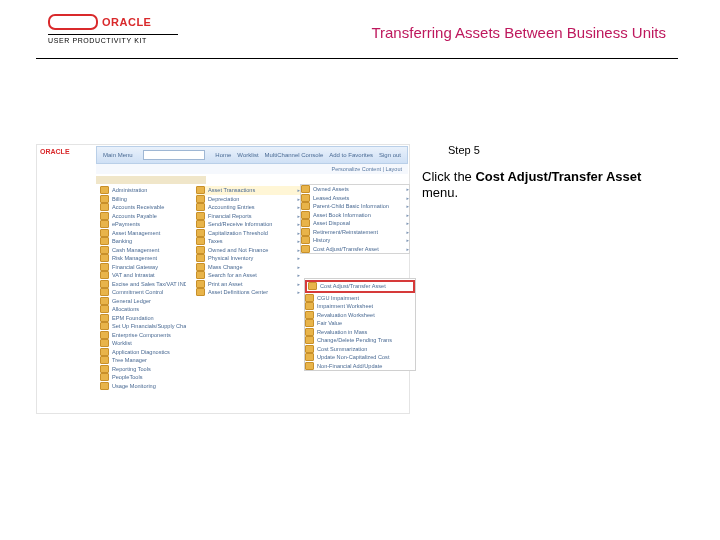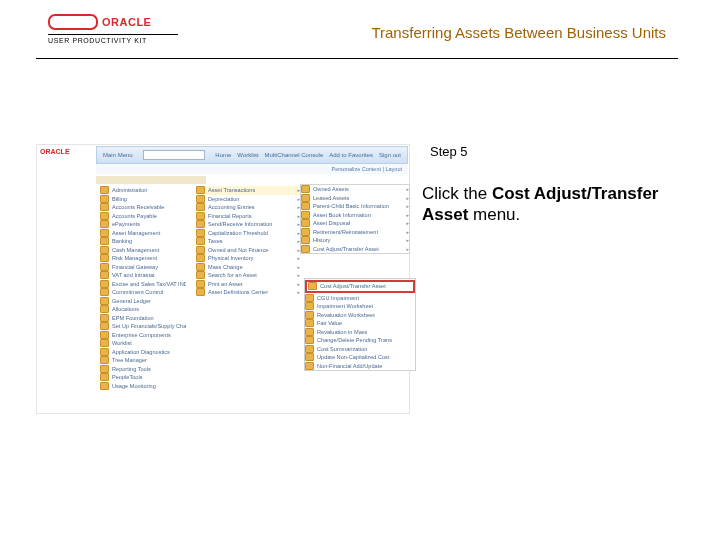--- a/index.html
+++ b/index.html
@@ -4,25 +4,25 @@
 <style>
   html,body{margin:0;padding:0;width:720px;height:540px;background:#fff;font-family:Arial,Helvetica,sans-serif;color:#000;overflow:hidden}
   .page{position:relative;width:714px;height:540px}
   
   .logo-block{position:absolute;left:48px;top:14px;width:130px}
   .logo-oracle{display:flex;align-items:center;gap:4px}
   .logo-o{width:46px;height:12px;border:2px solid #d9292b;border-radius:7px}
   .logo-text{font-family:Arial;font-weight:700;font-size:11px;letter-spacing:.5px;color:#d9292b}
   .logo-sep{height:1px;background:#000;margin:4px 0 2px 0}
   .logo-upk{font-size:7px;letter-spacing:.6px;color:#000}
-  .page-title{position:absolute;right:48px;top:24px;font-size:15px;color:#a16207}
+  .page-title{position:absolute;right:48px;top:24px;font-size:15px;color:#be185d}
   .header-rule{position:absolute;left:36px;right:36px;top:58px;height:1px;background:#000}
   
-  .step-box{position:absolute;left:430px;top:144px;width:250px;font-size:13px}
-  .instr-box{position:absolute;left:422px;top:183px;width:250px;font-size:17px;line-height:1.25}
+  .step-box{position:absolute;left:448px;top:144px;width:250px;font-size:11px}
+  .instr-box{position:absolute;left:422px;top:169px;width:250px;font-size:13px;line-height:1.25}
   
   .shot{position:absolute;left:36px;top:144px;width:374px;height:270px;background:#fff;box-shadow:inset 0 0 0 1px #e4e4e4;font-size:6px;color:#666}
   .shot-logo{position:absolute;left:4px;top:4px;font-size:7px;font-weight:700;color:#d9292b}
   .shot-bar{position:absolute;left:60px;top:2px;right:2px;height:16px;background:linear-gradient(#e9f1fb,#cfe0f5);border:1px solid #b9cfe8;display:flex;align-items:center;padding:0 6px;gap:10px}
   .shot-bar .lbl{font-size:6px;color:#4a6a93}
   .shot-bar .srch{width:60px;height:8px;background:#fff;border:1px solid #9fb7d4}
   .shot-bar .nav{flex:1;display:flex;justify-content:flex-end;gap:6px}
   .shot-subbar{position:absolute;left:60px;top:20px;right:2px;height:10px;background:#f5f8fd;display:flex;justify-content:flex-end;align-items:center;padding-right:6px;font-size:5.5px;color:#5a7aa3}
   .shot-hdr-strip{position:absolute;left:60px;top:32px;width:110px;height:8px;background:#f0e6c9}
   .col{position:absolute;top:42px}

